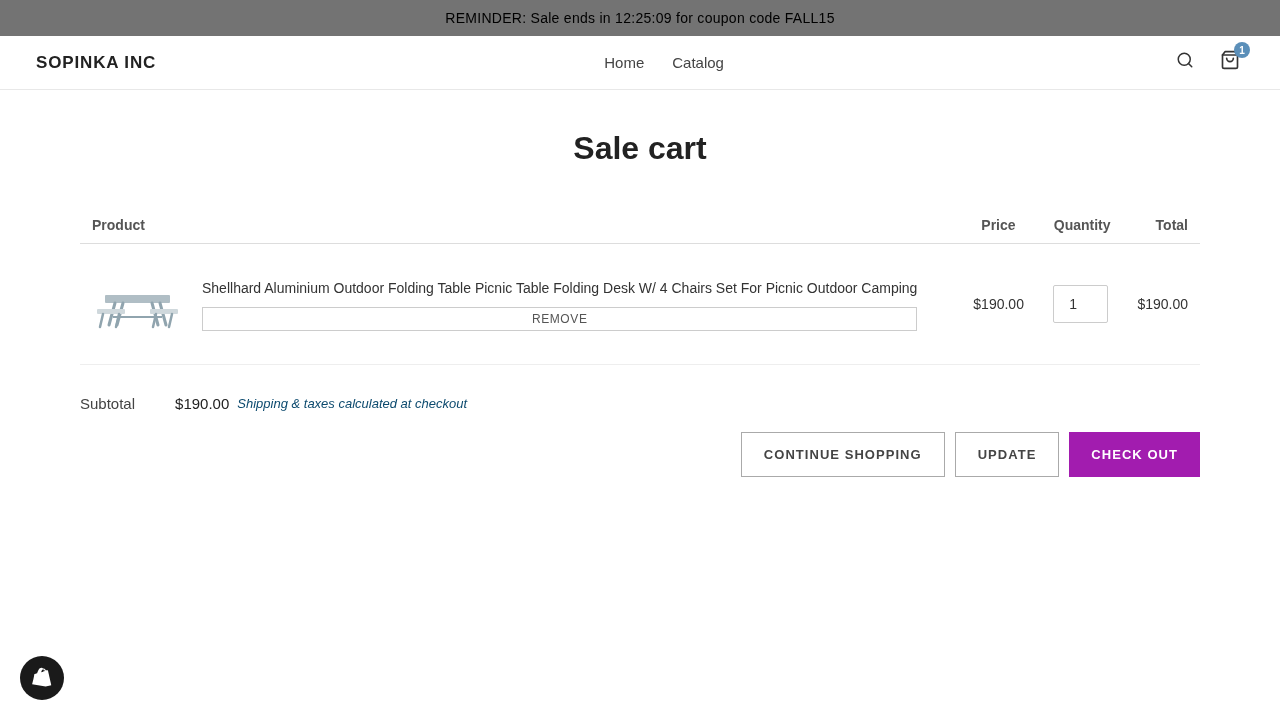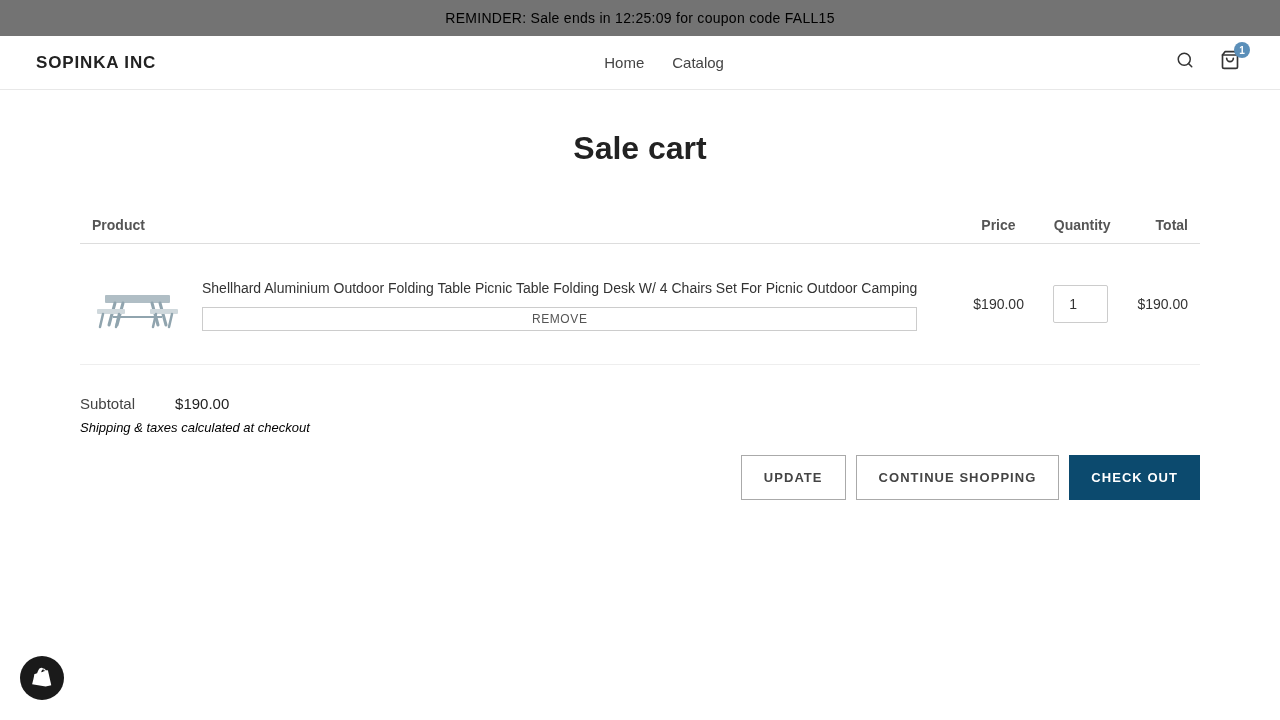--- a/index.html
+++ b/index.html
@@ -175,37 +175,37 @@
     }
     .total-cell {
       text-align: right;
       font-size: 14px;
       color: #333;
     }
 
     
     .cart-summary {
       display: flex;
-      flex-direction: column;
-      align-items: flex-start;
+      flex-direction: row;
+      align-items: center;
       margin-top: 30px;
       gap: 8px;
     }
     .subtotal-row {
       display: flex;
       gap: 40px;
       align-items: center;
       font-size: 15px;
       font-weight: 500;
     }
     .subtotal-label { color: #444; }
     .subtotal-value { color: #222; }
     .shipping-note {
       font-size: 13px;
-      color: #000000;
+      color: #0c4a6e;
       font-style: italic;
     }
 
     
     .cart-actions {
       display: flex;
       justify-content: flex-end;
       gap: 10px;
       margin-top: 20px;
     }
@@ -215,21 +215,21 @@
       padding: 14px 22px;
       font-size: 13px;
       font-weight: 600;
       letter-spacing: 0.08em;
       text-transform: uppercase;
       color: #444;
       cursor: pointer;
     }
     .btn-primary {
       border: none;
-      background: #0c4a6e;
+      background: #a21caf;
       padding: 4px 22px;
       font-size: 13px;
       font-weight: 600;
       letter-spacing: 0.08em;
       text-transform: uppercase;
       color: #fff;
       cursor: pointer;
     }
 
     
@@ -338,22 +338,22 @@
 
   <div class="cart-summary">
     <div class="subtotal-row">
       <span class="subtotal-label">Subtotal</span>
       <span class="subtotal-value">$190.00</span>
     </div>
     <div class="shipping-note">Shipping &amp; taxes calculated at checkout</div>
   </div>
 
   <div class="cart-actions">
+    <button class="btn-outline">CONTINUE SHOPPING</button>
     <button class="btn-outline">UPDATE</button>
-    <button class="btn-outline">CONTINUE SHOPPING</button>
     <button class="btn-primary">CHECK OUT</button>
   </div>
 </main>
 
 <div class="shopify-badge">
   <svg viewBox="0 0 50 50" fill="white">
     <path d="M33.7 10.1c0 0-0.5 0.1-1.3 0.4c-0.1-0.5-0.4-1-0.7-1.4c-1-1.5-2.5-2.3-4.2-2.3c-0.1 0-0.2 0-0.4 0c-0.1-0.1-0.1-0.1-0.2-0.2c-0.8-0.8-1.7-1.2-2.8-1.1c-2.2 0.1-4.3 1.6-6.1 4.4c-1.2 1.9-2.1 4.4-2.4 6.2c-2.5 0.8-4.2 1.3-4.2 1.3c-1.3 0.4-1.3 0.4-1.5 1.6C10.3 20.1 6 37 6 37l26 4.5L43 39c0 0-6.4-28-6.5-28.5C36.4 10.3 35.7 10.1 33.7 10.1z M30.6 11.4c-1 0.3-2.2 0.7-3.4 1c0-0.3 0-0.6 0-0.9c0-1.4-0.2-2.6-0.5-3.5C28.2 8.3 29.7 9.7 30.6 11.4z M27 8.4c0.3 0.9 0.5 2.1 0.5 3.7c0 0.2 0 0.5 0 0.7c-1.3 0.4-2.6 0.8-4.1 1.3C24.1 11.2 25.4 9.1 27 8.4z M25 7c-0.3 0-0.5 0.1-0.8 0.2c0.2-0.1 0.5-0.1 0.8-0.1C25 7 25 7 25 7z"></path>
     <text x="50%" y="60%" dominant-baseline="middle" text-anchor="middle" font-size="18" font-weight="bold" fill="white">S</text>
   </svg>
 </div>

